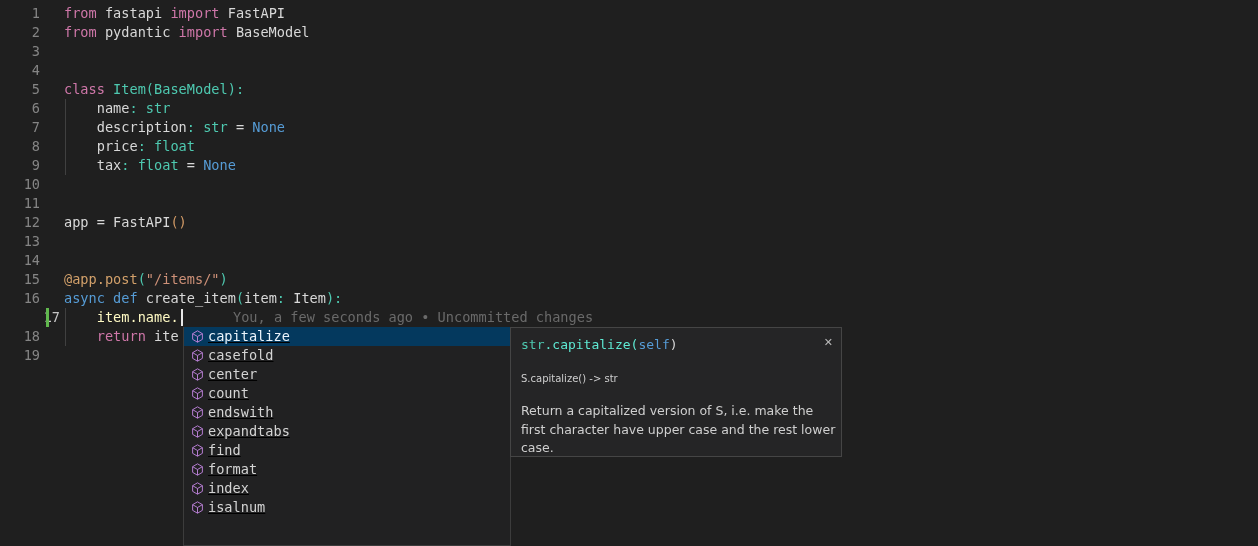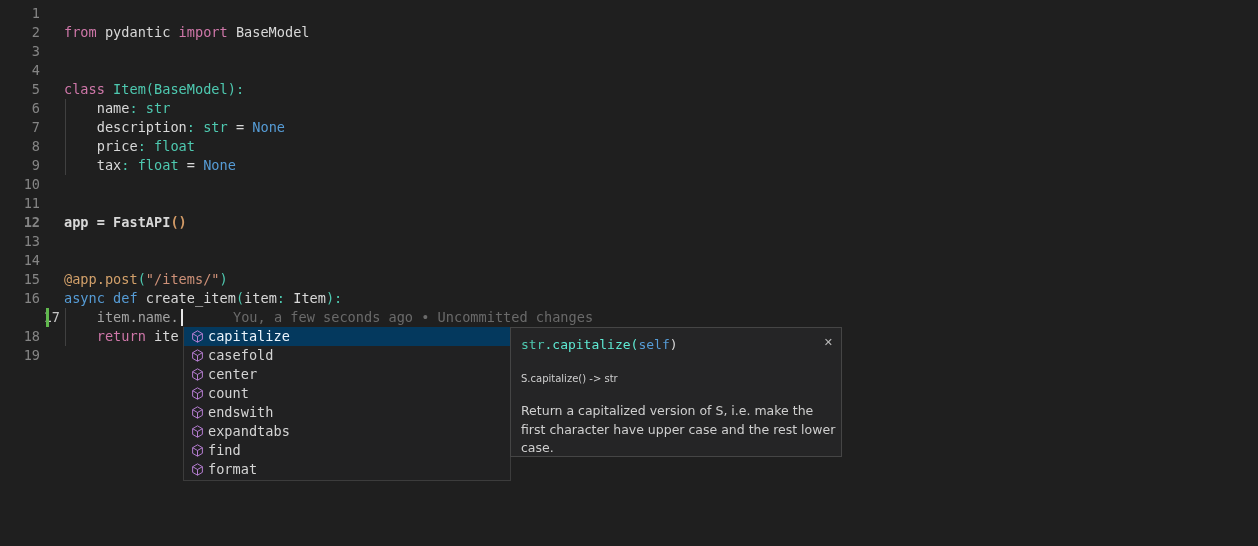--- a/index.html
+++ b/index.html
@@ -20,23 +20,23 @@
   .line-code { position:absolute; left:64px; top:0; height:19px; white-space:pre; }
   .indent-guide { position:absolute; width:1px; background:var(--indent_guide); }
   .gutter-bar { position:absolute; background:var(--gutter_change); }
   .cursor { position:absolute; width:2px; background:var(--cursor); }
   .squiggle { position:absolute; height:4px; overflow:hidden; }
   .annotation {
     position:absolute; left:233px; top:308px; height:19px; line-height:19px;
     color:var(--annotation); white-space:pre;
   }
   .suggest {
-    position:absolute; left:183px; top:327px; width:328px; height:154px;
+    position:absolute; left:183px; top:327px; width:328px; height:219px;
     background:var(--popup_bg); border:1px solid var(--popup_border);
-    border-top:none; overflow:hidden; z-index:5;
+    border-top:none; overflow:hidden; z-index:5;text-decoration:underline;
   }
   .suggest-item {
     display:flex; align-items:center; height:19px; padding-left:5px;
     color:var(--popup_text); cursor:pointer; white-space:pre;
   }
   .suggest-item.selected { background:var(--popup_selected_bg); color:var(--popup_selected_text); }
   .suggest-item .icon { width:16px; height:16px; margin-right:3px; flex:0 0 16px; display:flex; align-items:center; justify-content:center; }
   .docs {
     position:absolute; left:510px; top:327px; width:332px; height:130px;
     background:var(--docs_bg); border:1px solid var(--docs_border);
@@ -58,37 +58,37 @@
 </style>
 </head>
 <body>
 
 <div class="editor">
   <div id="guides">
       <div class="indent-guide" style="left: 65px; top: 99px; height: 76px;"></div>
       <div class="indent-guide" style="left: 65px; top: 308px; height: 38px;"></div>
     </div>
   <div id="code-area">
-      <div class="line" style="top: 4px;"><div class="line-number">1</div></div>
+      <div class="line" style="top: 4px;"><div class="line-number">1</div><div class="line-code"><span style="color: rgb(207, 119, 169);">from</span><span style="color: rgb(216, 216, 216);"> fastapi </span><span style="color: rgb(207, 119, 169);">import</span><span style="color: rgb(216, 216, 216);"> FastAPI</span></div></div>
       <div class="line" style="top: 23px;"><div class="line-number">2</div><div class="line-code"><span style="color: rgb(207, 119, 169);">from</span><span style="color: rgb(216, 216, 216);"> pydantic </span><span style="color: rgb(207, 119, 169);">import</span><span style="color: rgb(216, 216, 216);"> BaseModel</span></div></div>
       <div class="line" style="top: 42px;"><div class="line-number">3</div><div class="line-code"></div></div>
       <div class="line" style="top: 61px;"><div class="line-number">4</div><div class="line-code"></div></div>
       <div class="line" style="top: 80px;"><div class="line-number">5</div><div class="line-code"><span style="color: rgb(207, 119, 169);">class</span><span style="color: rgb(216, 216, 216);"> </span><span style="color: rgb(78, 201, 176);">Item</span><span style="color: rgb(78, 201, 176);">(</span><span style="color: rgb(78, 201, 176);">BaseModel</span><span style="color: rgb(78, 201, 176);">):</span></div></div>
       <div class="line" style="top: 99px;"><div class="line-number">6</div><div class="line-code"><span style="color: rgb(216, 216, 216);">    name</span><span style="color: rgb(78, 201, 176);">:</span><span style="color: rgb(216, 216, 216);"> </span><span style="color: rgb(78, 201, 176);">str</span></div></div>
       <div class="line" style="top: 118px;"><div class="line-number">7</div><div class="line-code"><span style="color: rgb(216, 216, 216);">    description</span><span style="color: rgb(78, 201, 176);">:</span><span style="color: rgb(216, 216, 216);"> </span><span style="color: rgb(78, 201, 176);">str</span><span style="color: rgb(216, 216, 216);"> </span><span style="color: rgb(216, 216, 216);">=</span><span style="color: rgb(216, 216, 216);"> </span><span style="color: rgb(86, 156, 214);">None</span></div></div>
       <div class="line" style="top: 137px;"><div class="line-number">8</div><div class="line-code"><span style="color: rgb(216, 216, 216);">    price</span><span style="color: rgb(78, 201, 176);">:</span><span style="color: rgb(216, 216, 216);"> </span><span style="color: rgb(78, 201, 176);">float</span></div></div>
       <div class="line" style="top: 156px;"><div class="line-number">9</div><div class="line-code"><span style="color: rgb(216, 216, 216);">    tax</span><span style="color: rgb(78, 201, 176);">:</span><span style="color: rgb(216, 216, 216);"> </span><span style="color: rgb(78, 201, 176);">float</span><span style="color: rgb(216, 216, 216);"> </span><span style="color: rgb(216, 216, 216);">=</span><span style="color: rgb(216, 216, 216);"> </span><span style="color: rgb(86, 156, 214);">None</span></div></div>
       <div class="line" style="top: 175px;"><div class="line-number">10</div><div class="line-code"></div></div>
       <div class="line" style="top: 194px;"><div class="line-number">11</div><div class="line-code"></div></div>
-      <div class="line" style="top: 213px; font-weight: bold;"><div class="line-number">12</div><div class="line-code"><span style="color: rgb(216, 216, 216);">app </span><span style="color: rgb(216, 216, 216);">=</span><span style="color: rgb(216, 216, 216);"> FastAPI</span><span style="color: rgb(209, 154, 102);">()</span></div></div>
+      <div class="line" style="top: 213px;"><div class="line-number">12</div><div class="line-code"><span style="color: rgb(216, 216, 216);">app </span><span style="color: rgb(216, 216, 216);">=</span><span style="color: rgb(216, 216, 216);"> FastAPI</span><span style="color: rgb(209, 154, 102);">()</span></div></div>
       <div class="line" style="top: 232px;"><div class="line-number">13</div><div class="line-code"></div></div>
       <div class="line" style="top: 251px;"><div class="line-number">14</div><div class="line-code"></div></div>
       <div class="line" style="top: 270px;"><div class="line-number">15</div><div class="line-code"><span style="color: rgb(210, 160, 106);">@app.post</span><span style="color: rgb(78, 201, 176);">(</span><span style="color: rgb(206, 145, 120);">"/items/"</span><span style="color: rgb(78, 201, 176);">)</span></div></div>
       <div class="line" style="top: 289px;"><div class="line-number">16</div><div class="line-code"><span style="color: rgb(86, 156, 214);">async</span><span style="color: rgb(216, 216, 216);"> </span><span style="color: rgb(86, 156, 214);">def</span><span style="color: rgb(216, 216, 216);"> create_item</span><span style="color: rgb(78, 201, 176);">(</span><span style="color: rgb(216, 216, 216);">item</span><span style="color: rgb(78, 201, 176);">:</span><span style="color: rgb(216, 216, 216);"> Item</span><span style="color: rgb(78, 201, 176);">):</span></div></div>
-      <div class="line" style="top: 308px;"><div class="line-number active">17</div><div class="line-code"><span style="color: #a3a3a3;">    item.name.</span></div></div>
+      <div class="line" style="top: 308px;"><div class="line-number active">17</div><div class="line-code"><span style="color: #fef9c3;">    item.name.</span></div></div>
       <div class="line" style="top: 327px;"><div class="line-number">18</div><div class="line-code"><span style="color: rgb(216, 216, 216);">    </span><span style="color: rgb(207, 119, 169);">return</span><span style="color: rgb(216, 216, 216);"> ite</span></div></div>
       <div class="line" style="top: 346px;"><div class="line-number">19</div><div class="line-code"></div></div>
     </div>
   <div id="squiggles">
       <div class="squiggle" style="left: 64px; top: 131px; width: 9px;"></div>
       <div class="squiggle" style="left: 64px; top: 170px; width: 9px;"></div>
       <div class="squiggle" style="left: 176px; top: 322px; width: 11px;"></div>
       <div class="squiggle" style="left: 64px; top: 343px; width: 34px;"></div>
     </div>
   <div class="gutter-bar" id="gutterbar" style="left: 46px; top: 308px; width: 3px; height: 19px;"></div>
@@ -116,20 +116,23 @@
               <path d="M8 1 L14 4.5 L14 11.5 L8 15 L2 11.5 L2 4.5 Z M2 4.5 L8 8 M14 4.5 L8 8 M8 8 L8 15" fill="none" stroke="#b97fd6" stroke-width="1.2"></path>
             </svg></span><span>expandtabs</span></div>
         <div class="suggest-item"><span class="icon"><svg width="13" height="13" viewBox="0 0 16 16">
               <path d="M8 1 L14 4.5 L14 11.5 L8 15 L2 11.5 L2 4.5 Z M2 4.5 L8 8 M14 4.5 L8 8 M8 8 L8 15" fill="none" stroke="#b97fd6" stroke-width="1.2"></path>
             </svg></span><span>find</span></div>
         <div class="suggest-item"><span class="icon"><svg width="13" height="13" viewBox="0 0 16 16">
               <path d="M8 1 L14 4.5 L14 11.5 L8 15 L2 11.5 L2 4.5 Z M2 4.5 L8 8 M14 4.5 L8 8 M8 8 L8 15" fill="none" stroke="#b97fd6" stroke-width="1.2"></path>
             </svg></span><span>format</span></div>
         <div class="suggest-item"><span class="icon"><svg width="13" height="13" viewBox="0 0 16 16">
               <path d="M8 1 L14 4.5 L14 11.5 L8 15 L2 11.5 L2 4.5 Z M2 4.5 L8 8 M14 4.5 L8 8 M8 8 L8 15" fill="none" stroke="#b97fd6" stroke-width="1.2"></path>
+            </svg></span><span>index</span></div>
+        <div class="suggest-item"><span class="icon"><svg width="13" height="13" viewBox="0 0 16 16">
+              <path d="M8 1 L14 4.5 L14 11.5 L8 15 L2 11.5 L2 4.5 Z M2 4.5 L8 8 M14 4.5 L8 8 M8 8 L8 15" fill="none" stroke="#b97fd6" stroke-width="1.2"></path>
             </svg></span><span>isalnum</span></div>
       </div>
   </div>
 
   <div class="docs">
     <div class="docs-sig" id="docs-sig"><span style="color: rgb(78, 201, 176);">str</span><span style="color: #5eead4;">.capitalize(</span><span style="color: rgb(86, 156, 214);">self</span><span style="color: rgb(216, 216, 216);">)</span></div>
     <div class="docs-close">✕</div>
     <div class="docs-summary">S.capitalize() -&gt; str</div>
     <div class="docs-desc">Return a capitalized version of S, i.e. make the first character have upper case and the rest lower case.</div>
   </div>

